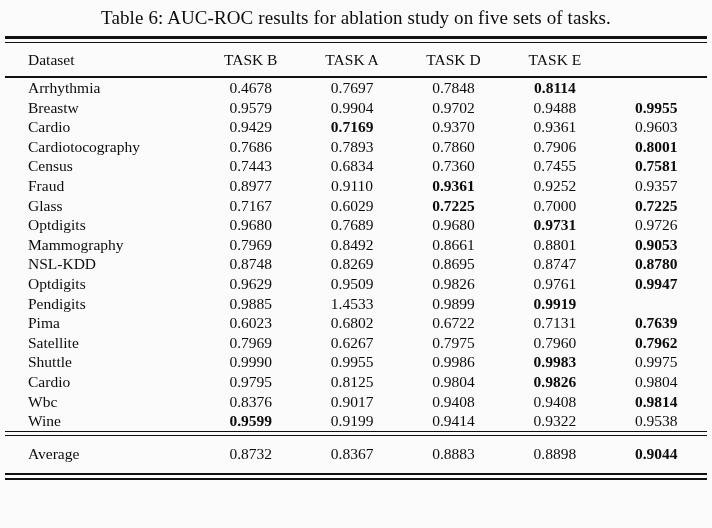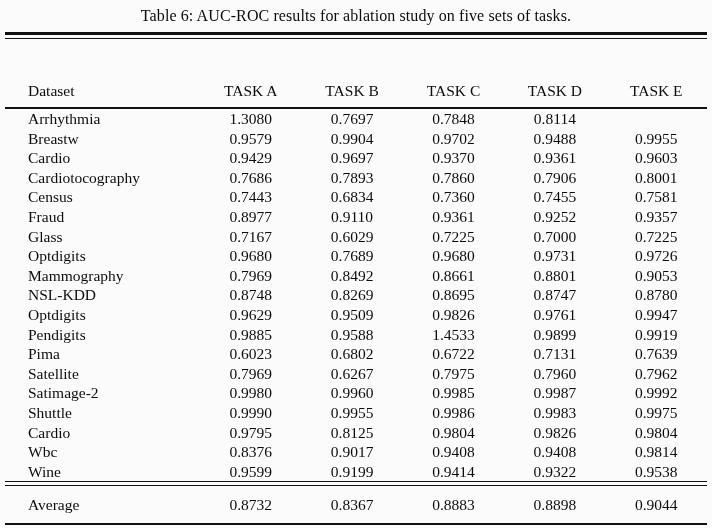--- a/index.html
+++ b/index.html
@@ -11,21 +11,21 @@
     width: 712px;
     height: 528px;
     overflow: hidden;
     font-family: "Liberation Serif", "DejaVu Serif", serif;
     color: #0c0c0c;
     -webkit-font-smoothing: antialiased;
   }
   .caption {
     padding-top: 7px;
     text-align: center;
-    font-size: 16px;
+    font-size: 19px;
     letter-spacing: 0.1px;
     white-space: nowrap;
   }
   .tbl {
     margin: 0 5px;
   }
   
   .rule-top {
     margin-top: 7px;
     height: 3px;
@@ -57,71 +57,69 @@
   .row .cell {
     text-align: center;
     white-space: nowrap;
   }
   .row .cell.label {
     text-align: left;
     padding-left: 23px;
   }
   .row.header-row {
     height: 33px;
-    margin-top: 35px;
   }
   .row.data-row {
     height: 19.6px;
   }
   .row.avg-row {
     height: 37px;
   }
   .cell.bold {
-    font-weight: normal;
+    font-weight: bold;
   }
 </style>
 </head>
 <body>
 
 <div class="caption">Table 6: AUC-ROC results for ablation study on five sets of tasks.</div>
 
 <div class="tbl">
   <div class="rule-top"></div>
 
   <div class="row header-row">
     <div class="cell label">Dataset</div>
+    <div class="cell">TASK B</div>
     <div class="cell">TASK A</div>
-    <div class="cell">TASK B</div>
-    <div class="cell">TASK C</div>
     <div class="cell">TASK D</div>
     <div class="cell">TASK E</div>
   </div>
 
   <div class="rule-mid"></div>
 
   <div id="rows">
       <div class="row data-row">
         <div class="cell label">Arrhythmia</div>
-        <div class="cell">1.3080</div>
+        <div class="cell">0.4678</div>
         <div class="cell">0.7697</div>
         <div class="cell">0.7848</div>
         <div class="cell bold">0.8114</div>
       </div>
       <div class="row data-row">
         <div class="cell label">Breastw</div>
         <div class="cell">0.9579</div>
         <div class="cell">0.9904</div>
         <div class="cell">0.9702</div>
         <div class="cell">0.9488</div>
         <div class="cell bold">0.9955</div>
       </div>
       <div class="row data-row">
         <div class="cell label">Cardio</div>
         <div class="cell">0.9429</div>
-        <div class="cell bold">0.9697</div>
+        <div class="cell bold">0.7169</div>
         <div class="cell">0.9370</div>
         <div class="cell">0.9361</div>
         <div class="cell">0.9603</div>
       </div>
       <div class="row data-row">
         <div class="cell label">Cardiotocography</div>
         <div class="cell">0.7686</div>
         <div class="cell">0.7893</div>
         <div class="cell">0.7860</div>
         <div class="cell">0.7906</div>
@@ -179,48 +177,39 @@
         <div class="cell label">Optdigits</div>
         <div class="cell">0.9629</div>
         <div class="cell">0.9509</div>
         <div class="cell">0.9826</div>
         <div class="cell">0.9761</div>
         <div class="cell bold">0.9947</div>
       </div>
       <div class="row data-row">
         <div class="cell label">Pendigits</div>
         <div class="cell">0.9885</div>
-        <div class="cell">0.9588</div>
         <div class="cell">1.4533</div>
         <div class="cell">0.9899</div>
         <div class="cell bold">0.9919</div>
       </div>
       <div class="row data-row">
         <div class="cell label">Pima</div>
         <div class="cell">0.6023</div>
         <div class="cell">0.6802</div>
         <div class="cell">0.6722</div>
         <div class="cell">0.7131</div>
         <div class="cell bold">0.7639</div>
       </div>
       <div class="row data-row">
         <div class="cell label">Satellite</div>
         <div class="cell">0.7969</div>
         <div class="cell">0.6267</div>
         <div class="cell">0.7975</div>
         <div class="cell">0.7960</div>
         <div class="cell bold">0.7962</div>
-      </div>
-      <div class="row data-row">
-        <div class="cell label">Satimage-2</div>
-        <div class="cell">0.9980</div>
-        <div class="cell">0.9960</div>
-        <div class="cell">0.9985</div>
-        <div class="cell">0.9987</div>
-        <div class="cell bold">0.9992</div>
       </div>
       <div class="row data-row">
         <div class="cell label">Shuttle</div>
         <div class="cell">0.9990</div>
         <div class="cell">0.9955</div>
         <div class="cell">0.9986</div>
         <div class="cell bold">0.9983</div>
         <div class="cell">0.9975</div>
       </div>
       <div class="row data-row">

